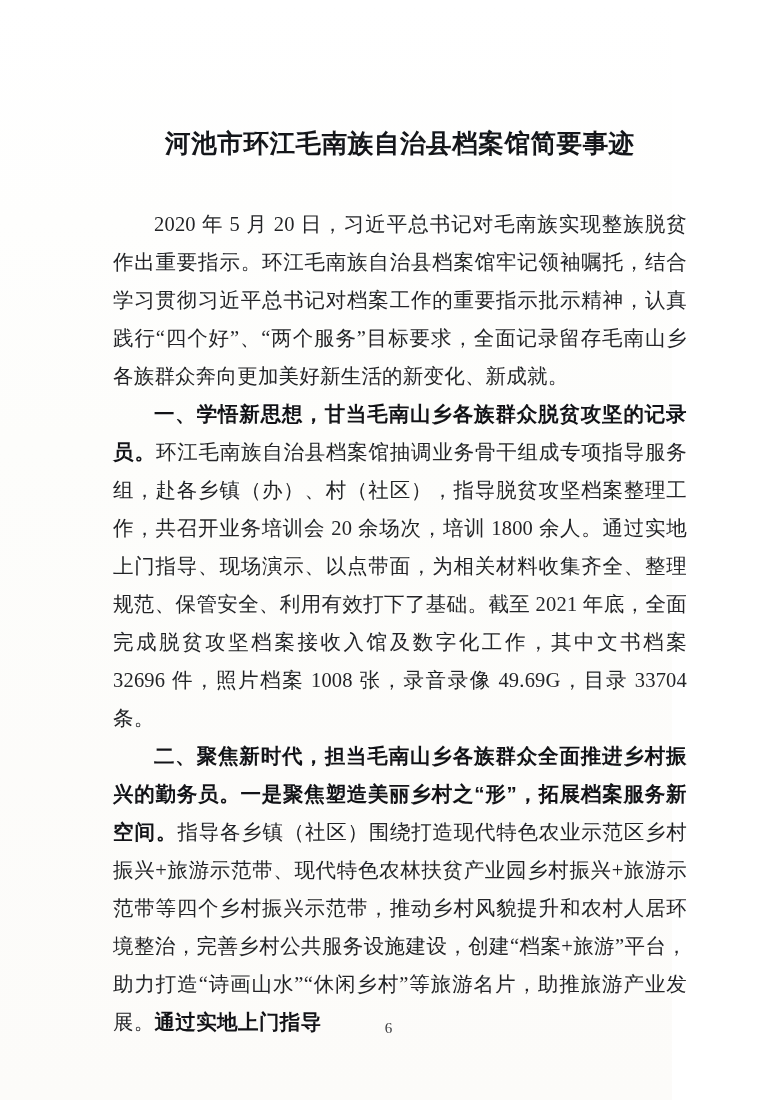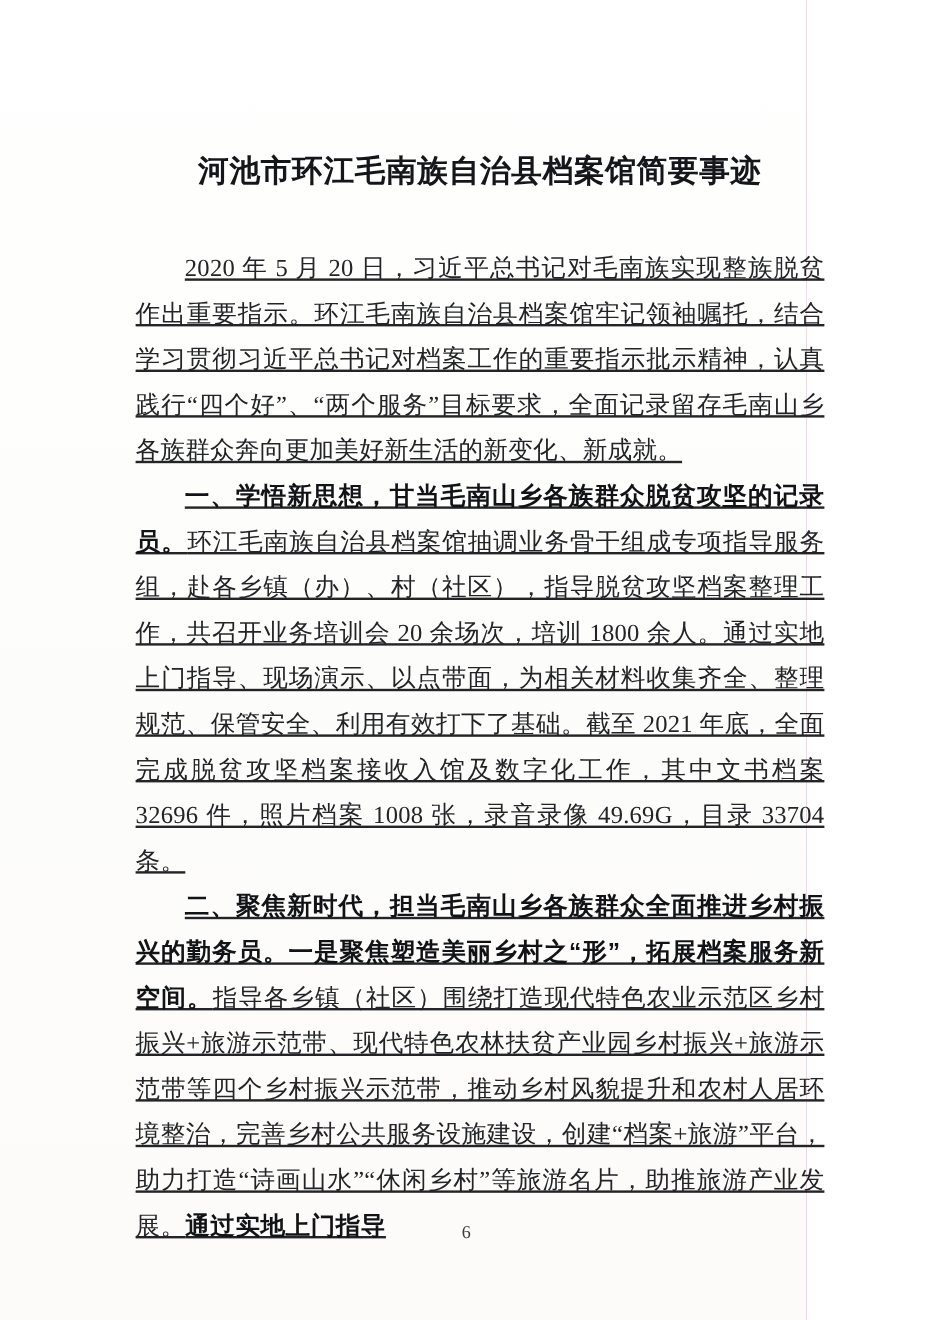--- a/index.html
+++ b/index.html
@@ -13,21 +13,21 @@
     background: #ffffff;
     font-family: "Liberation Serif", "DejaVu Serif", serif;
     overflow: hidden;
     position: relative;
   }
 
   .page {
     position: relative;
     width: 672px;
     height: 1100px;
-    background: #ec4899;
+    background: #e5e5e5;
     box-sizing: border-box;
   }
 
   
   .paper-tint {
     position: absolute;
     inset: 0;
     background:
       linear-gradient(180deg, #ffffff 0%, #fdfdfb 40%, #fcfbf9 100%);
     pointer-events: none;
@@ -68,21 +68,20 @@
     margin: 0 0 0 0;
     padding: 0;
     font-size: 20.5px;
     line-height: 38px;
     color: #232427;
     text-align: justify;
     text-align-last: left;
     text-justify: inter-character;
     letter-spacing: 0.2px;
     font-family: "Liberation Serif", "DejaVu Serif", serif;
-    text-decoration: underline;
   }
 
   p.indent {
     text-indent: 41px;
   }
 
   .lead {
     font-weight: bold;
     color: #121317;
     font-family: "Liberation Sans", "DejaVu Sans", sans-serif;

